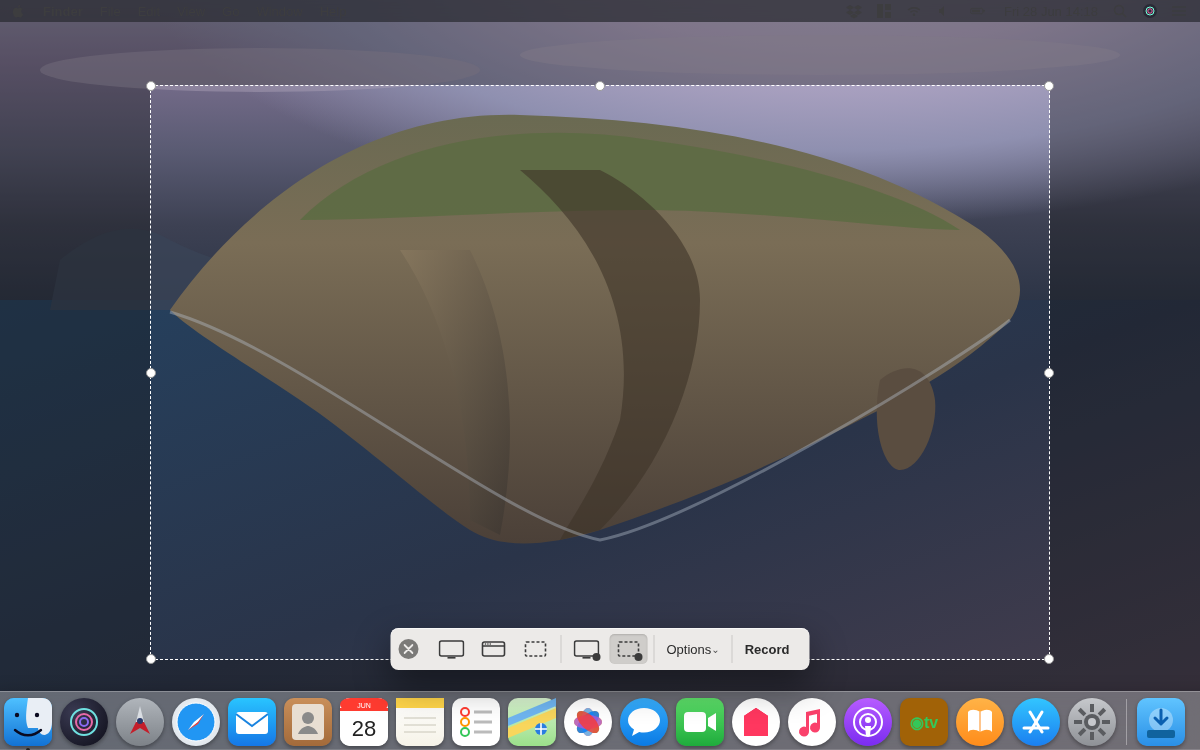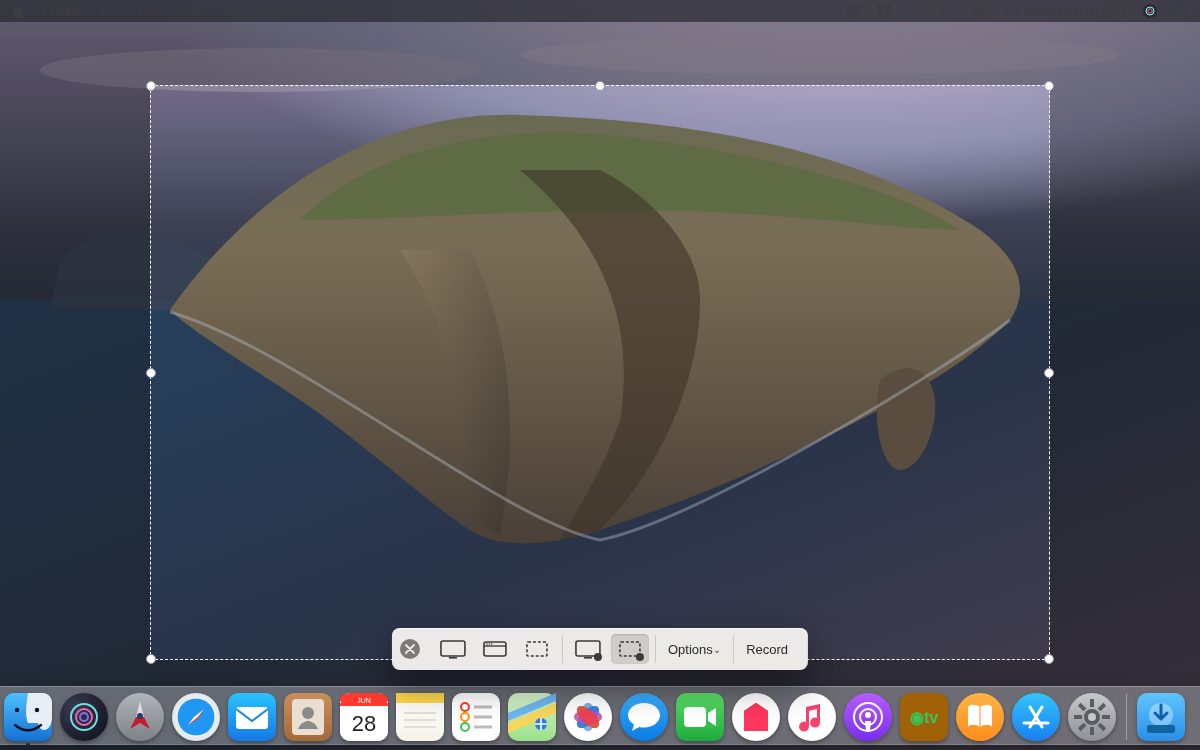--- a/index.html
+++ b/index.html
@@ -96,26 +96,26 @@
   .tb-btn svg { width:26px; height:20px; }
   .tb-btn .rec-dot{
     position:absolute; right:5px; bottom:3px; width:8px; height:8px;
     border-radius:50%; background:#3b3b3b;
   }
   .opt-btn, .act-btn {
     height:30px; padding:0 12px; display:flex; align-items:center; 
     font-size:13px; color:#2b2b2b; cursor:pointer;
   }
   .opt-btn .chev { font-size:10px; color:#555; }
-  .act-btn { font-weight:400; }
+  .act-btn { font-weight:700; }
 
   
   .dock-wrap {
     position:absolute; left:0; right:0; bottom:0; height:70px;
-    display:flex; justify-content:center; align-items:center;
+    display:flex; justify-content:center; align-items:flex-end;
     z-index:55;
     margin-left:45px;
   }
   .dock {
     background: rgba(210,212,216,0.38);
     border-top:1px solid rgba(255,255,255,0.25);
     border-left:1px solid rgba(255,255,255,0.15);
     border-right:1px solid rgba(255,255,255,0.15);
     backdrop-filter: blur(12px);
     border-radius:6px 6px 0 0;

